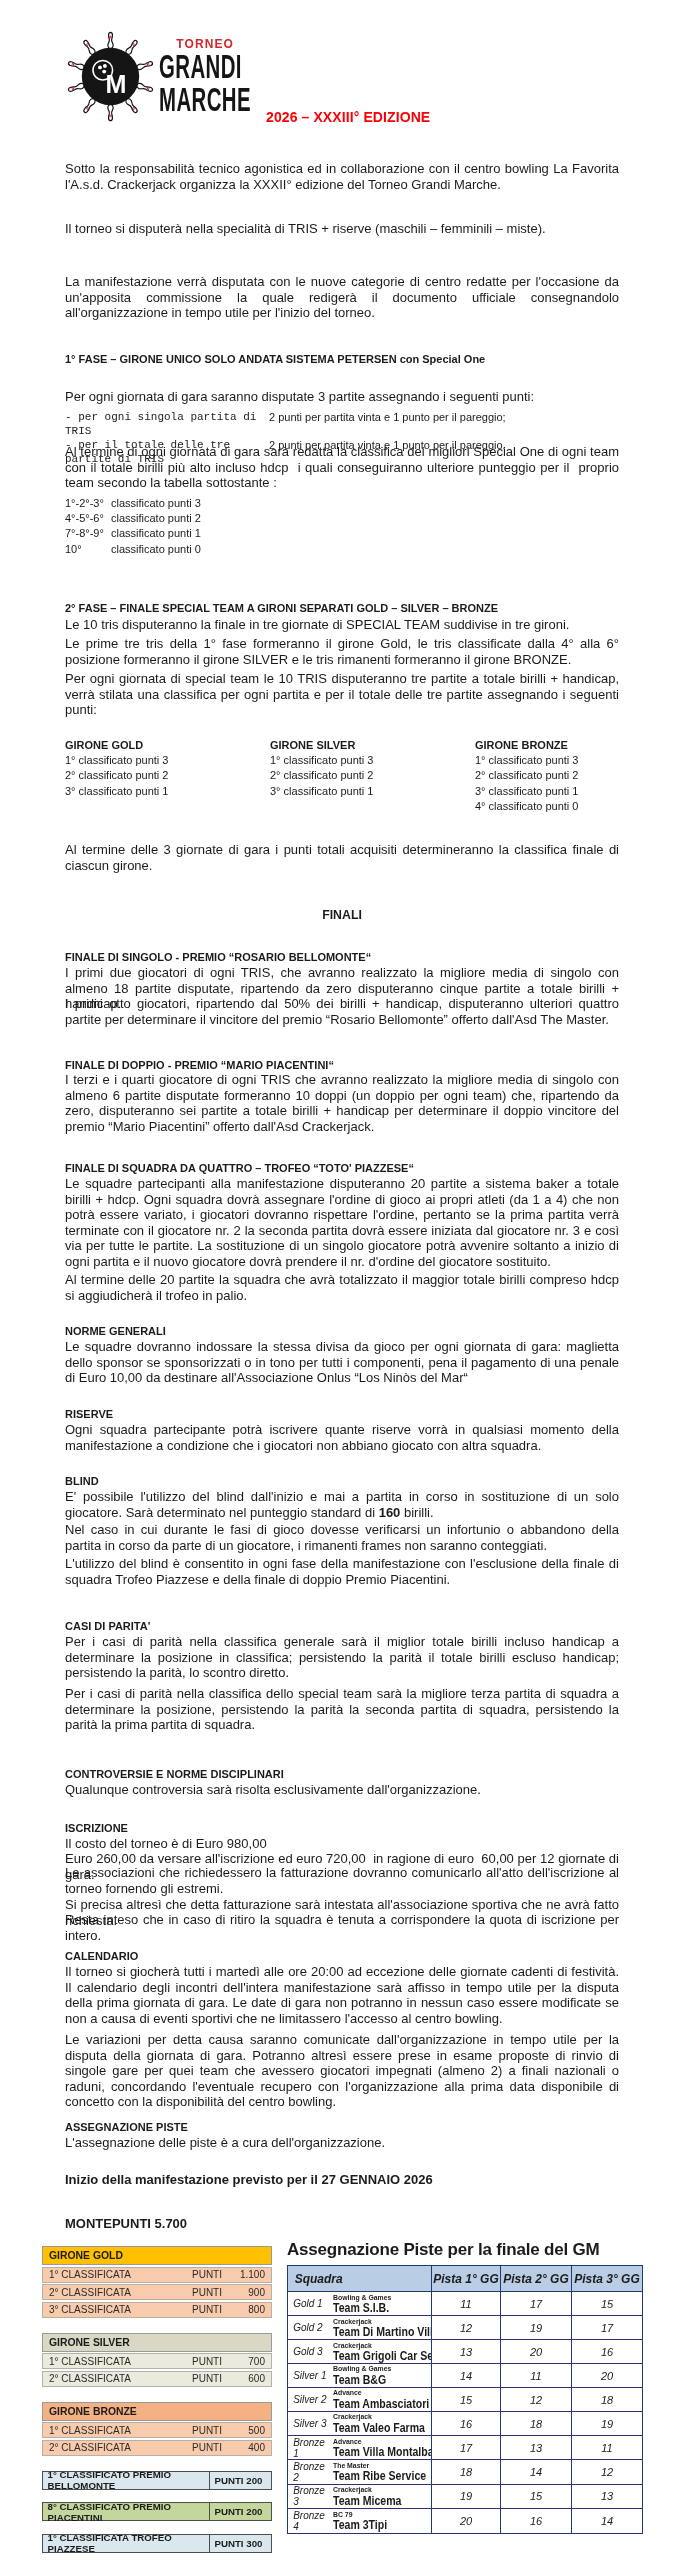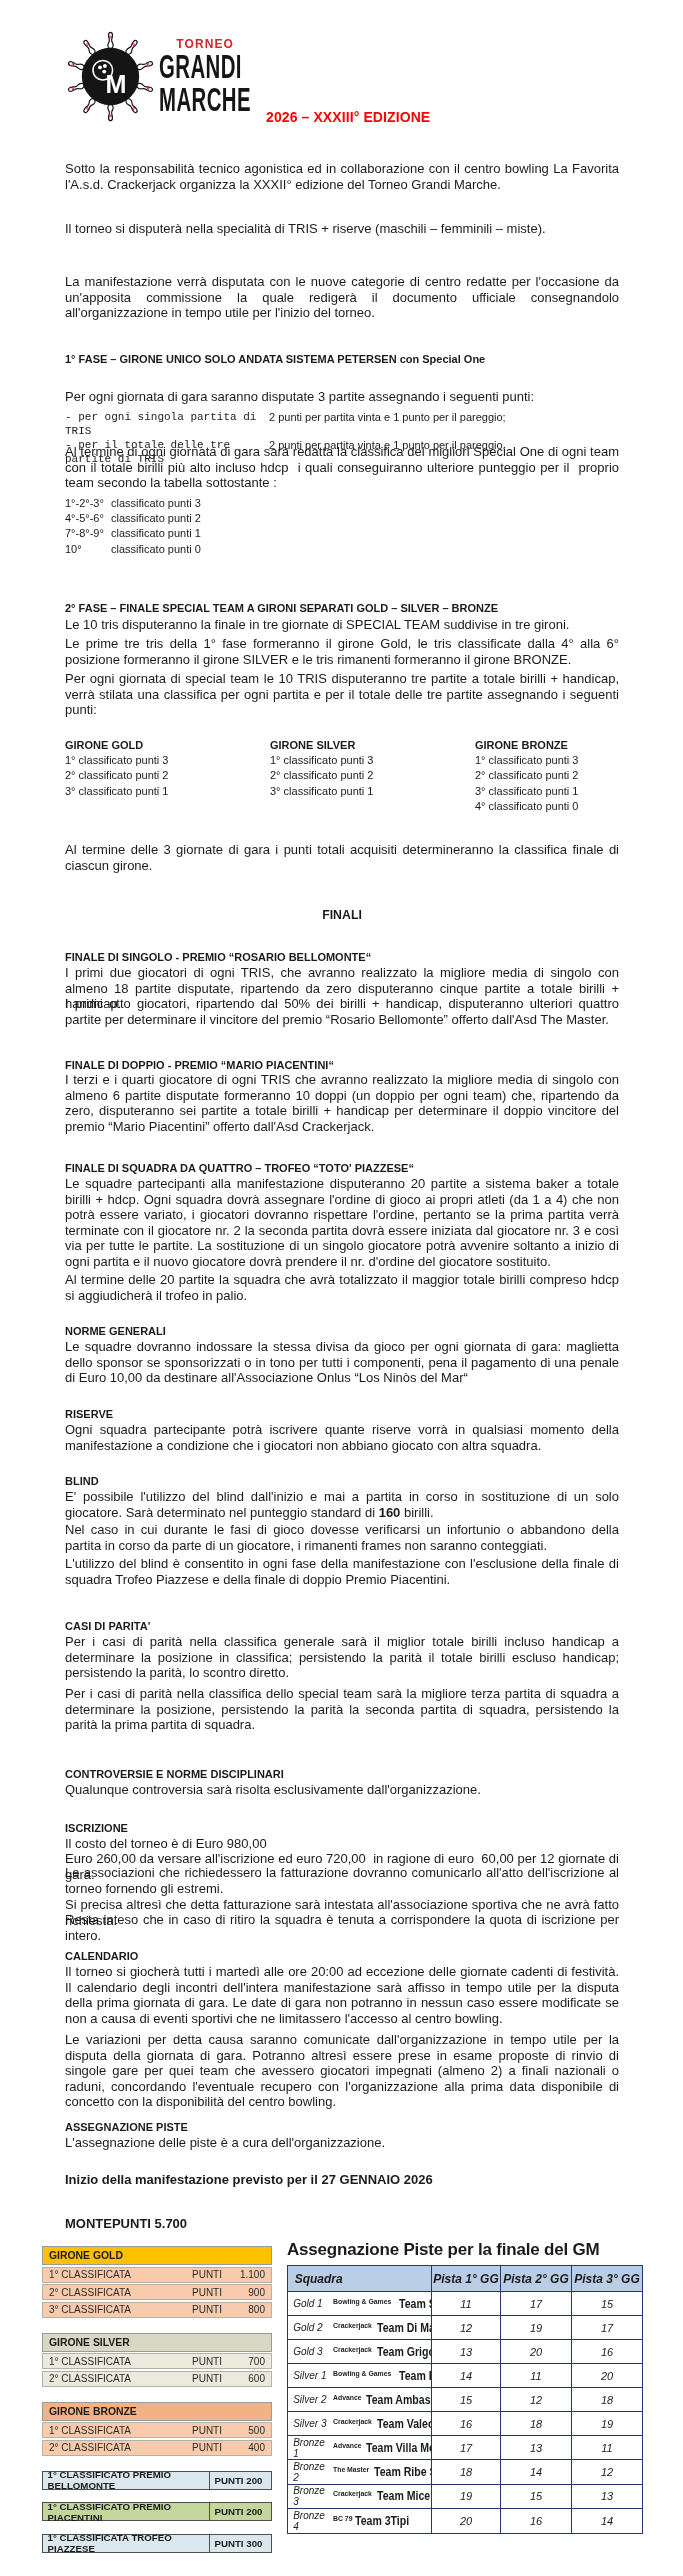--- a/index.html
+++ b/index.html
@@ -53,21 +53,21 @@
   .rightcol{flex:1;}
   .pf-title{font-size:17px;font-weight:700;margin:0 0 5.2px 0;letter-spacing:-0.2px;color:#1b1b1b;}
   table.pf{border-collapse:collapse;width:355px;table-layout:fixed;padding-left:46px;}
   .pf th,.pf td{border:1.5px solid #24386c;overflow:hidden;}
   .pf th{background:#b9cde5;font-style:italic;font-size:12px;height:23px;font-weight:700;}
   th.sqh{text-align:left;padding-left:6.7px;}
   .pf td{height:21.6px;padding:0;}
   td.sq{padding:0.7px 1.5px 0.7px 5.2px;}
   .sq-inner{display:flex;align-items:center;}
   .grp{font-style:italic;font-size:10px;width:40px;flex:none;color:#222;}
-  .teamstack{display:flex;flex-direction:row;justify-content:center;}
+  .teamstack{display:flex;flex-direction:column;justify-content:center;}
   .sponsor{font-weight:700;font-size:7.8px;line-height:8.2px;transform:scaleX(.88);transform-origin:left center;white-space:nowrap;}
   .team{font-weight:700;font-size:12px;line-height:12px;transform:scaleX(.88);transform-origin:left center;white-space:nowrap;}
   td.num{font-style:italic;font-size:11px;text-align:center;}
 </style>
 </head>
 <body>
 
 <div id="page">
 
   <div id="logo">
@@ -265,21 +265,21 @@
             <span class="gt-lab">PUNTI</span>
             <span class="gt-val">400</span>
           </div>
       </div>
 
       <div class="premio bg-blue">
         <span class="pl">1° CLASSIFICATO PREMIO  BELLOMONTE</span>
         <span class="pv">PUNTI 200</span>
       </div>
       <div class="premio bg-green">
-        <span class="pl">1° CLASSIFICATO PREMIO PIACENTINI</span>
+        <span class="pl">8° CLASSIFICATO PREMIO PIACENTINI</span>
         <span class="pv">PUNTI 200</span>
       </div>
       <div class="premio bg-blue">
         <span class="pl">1° CLASSIFICATA TROFEO PIAZZESE</span>
         <span class="pv">PUNTI 300</span>
       </div>
     </div>
 
     <div class="rightcol">
       <h2 class="pf-title">Assegnazione Piste per la finale del GM</h2>

